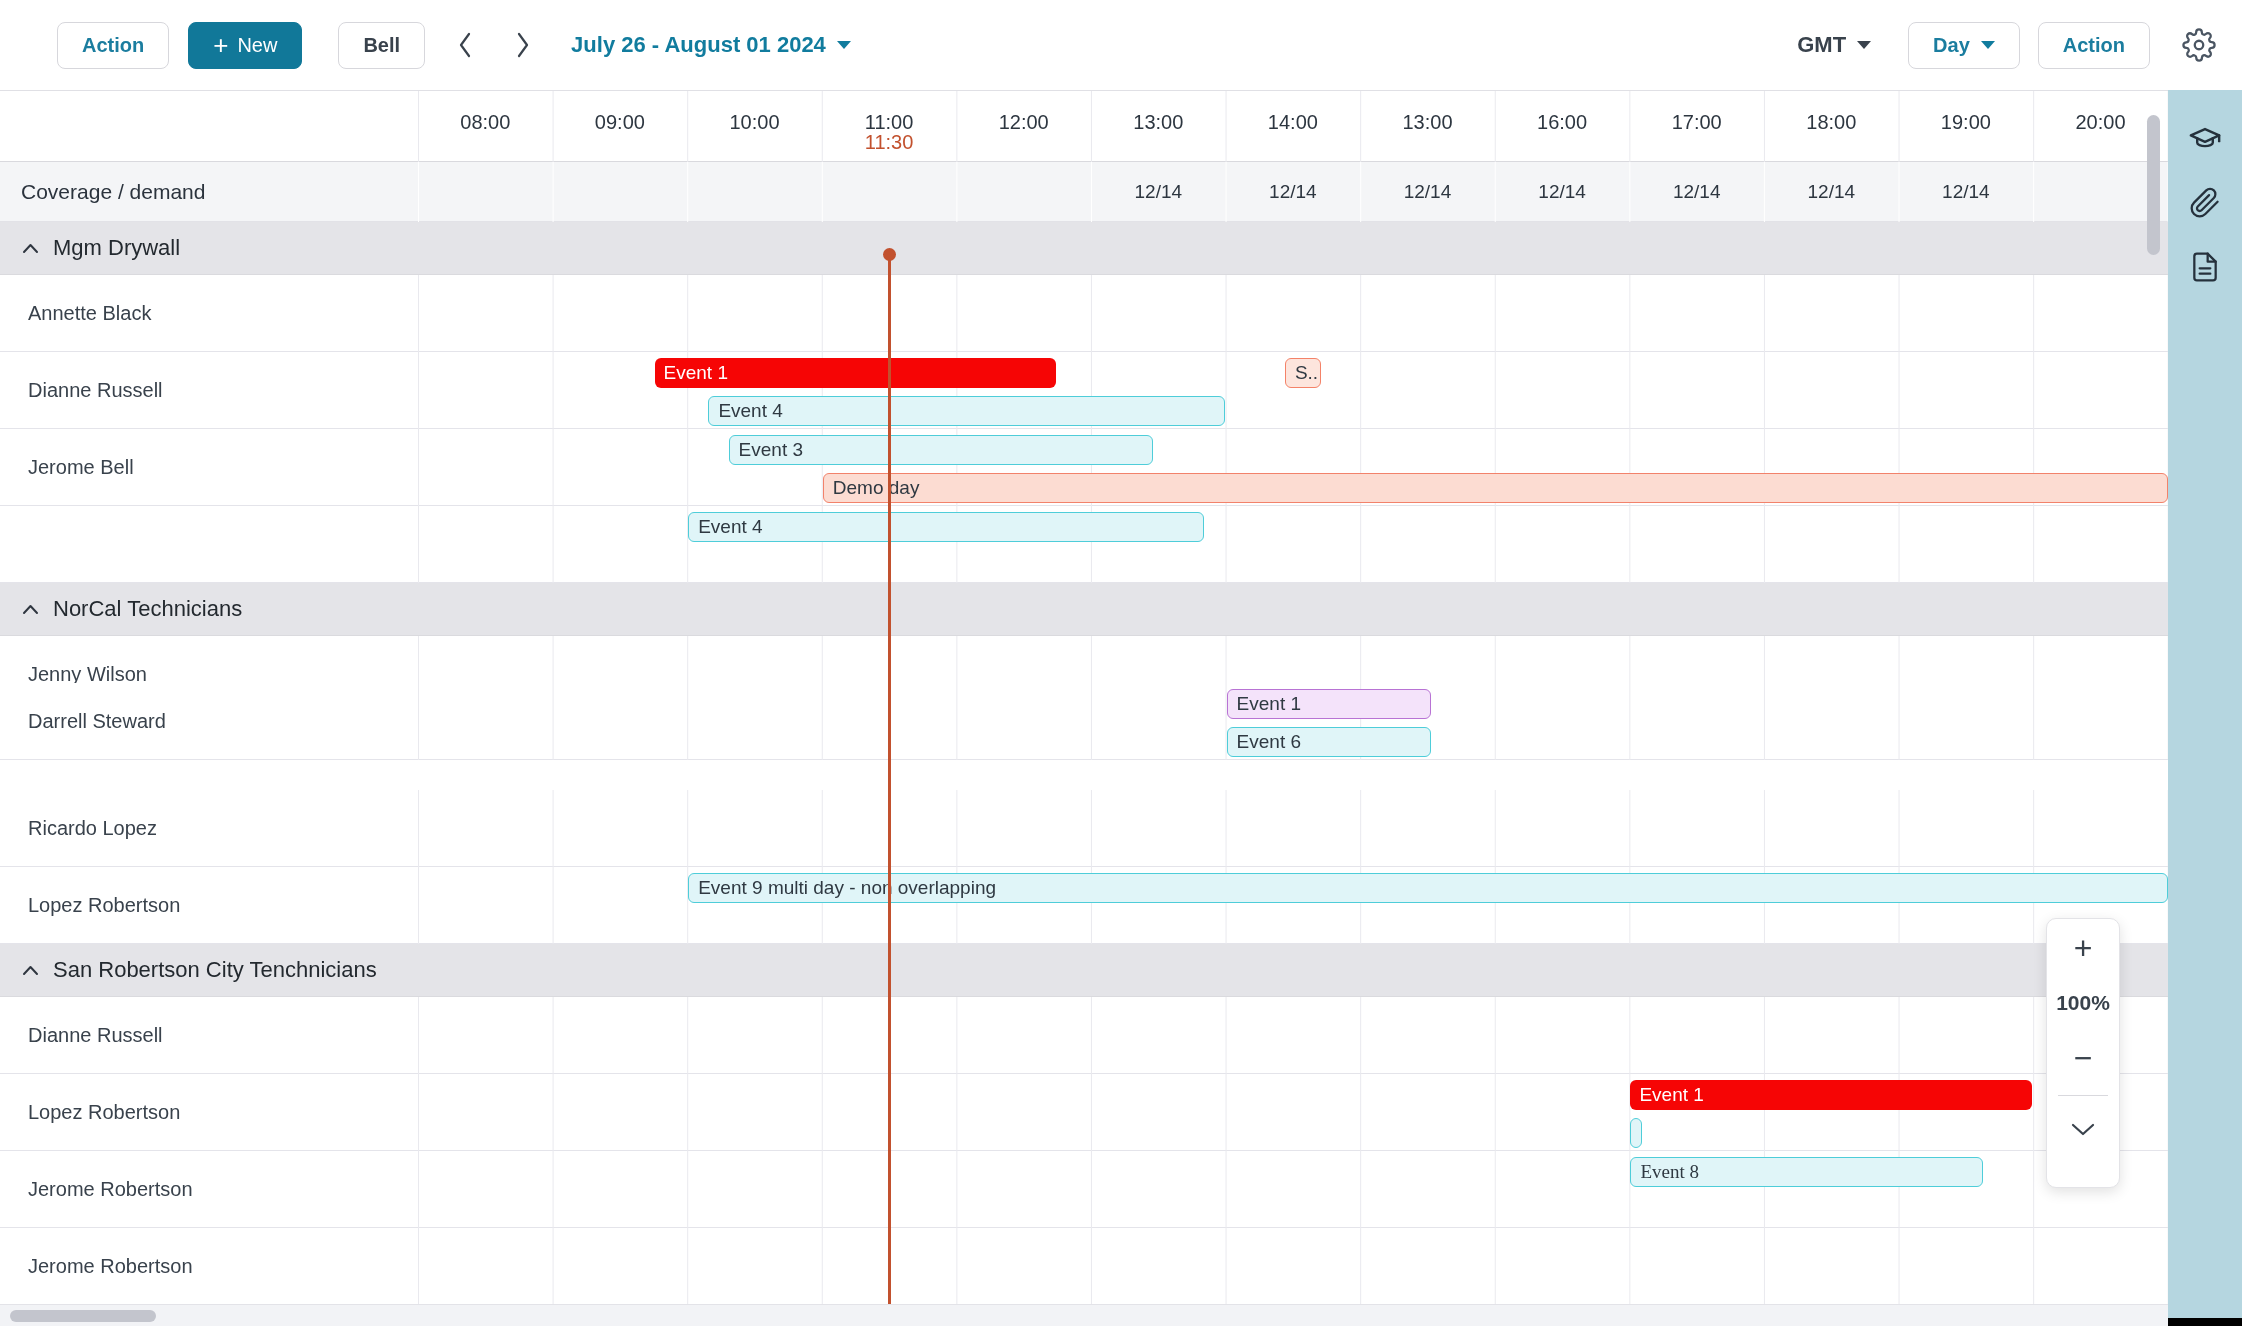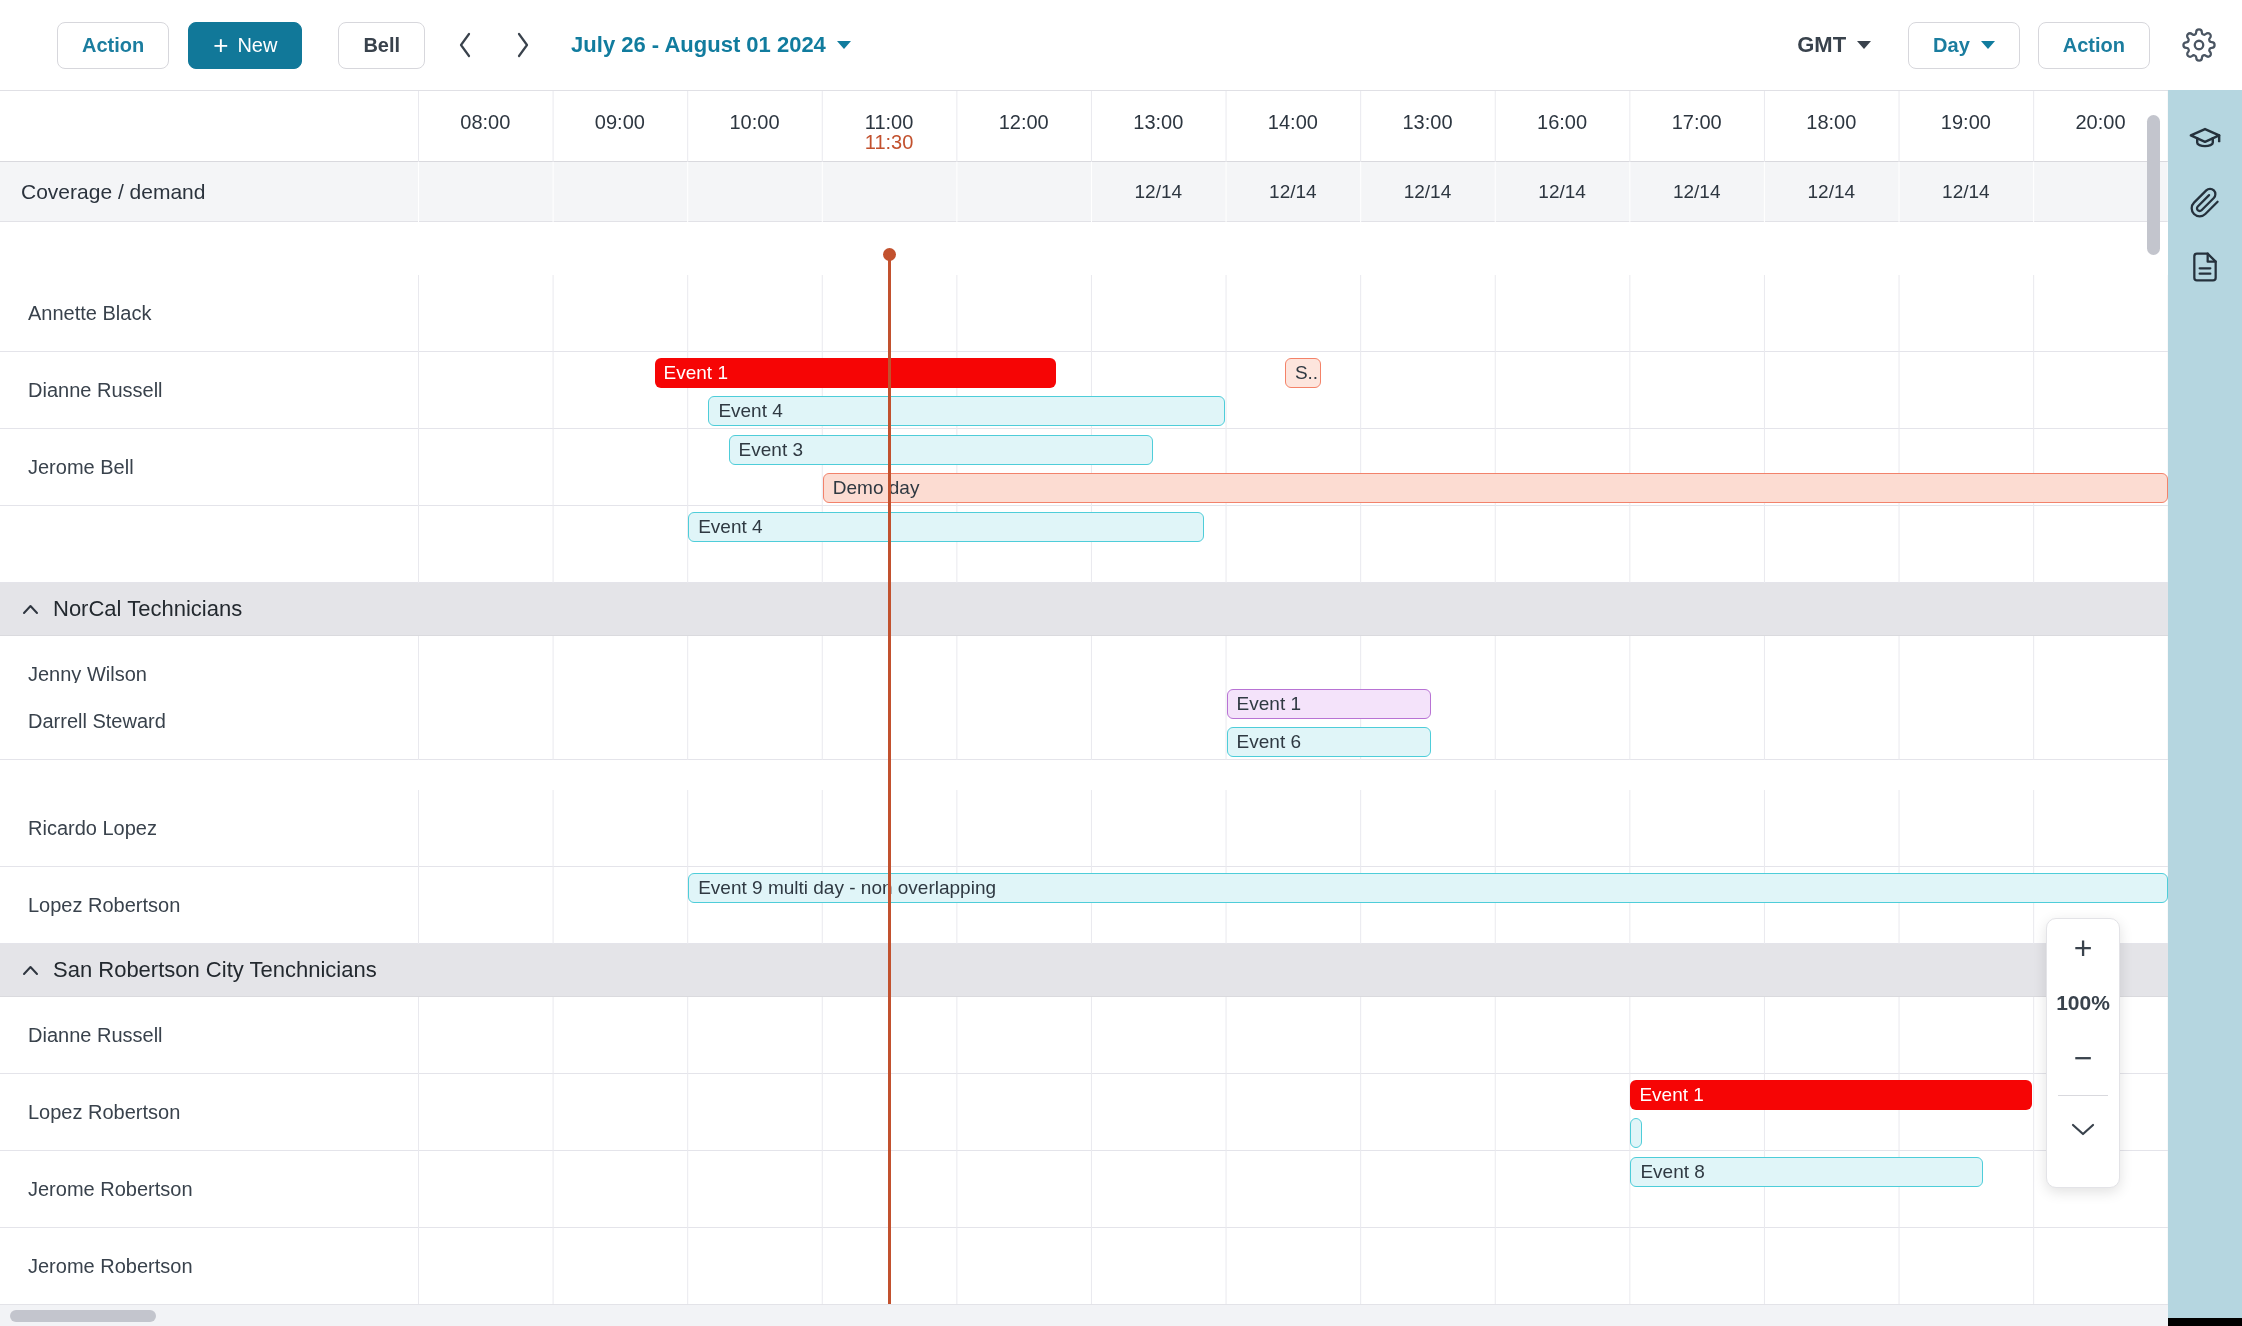--- a/index.html
+++ b/index.html
@@ -166,20 +166,28 @@
         <div class="cov-sep"></div>
         <div class="cols white-lines" style="top: 0px; height: 60px;"></div>
         <div class="cov-cell" style="left: 1091px;">12/14</div>
         <div class="cov-cell" style="left: 1225.6px;">12/14</div>
         <div class="cov-cell" style="left: 1360.2px;">12/14</div>
         <div class="cov-cell" style="left: 1494.8px;">12/14</div>
         <div class="cov-cell" style="left: 1629.4px;">12/14</div>
         <div class="cov-cell" style="left: 1764px;">12/14</div>
         <div class="cov-cell" style="left: 1898.6px;">12/14</div>
       </div>
+      <div class="band" style="top: 131px;">
+        <div class="chev">
+          <svg width="17" height="11" viewBox="0 0 17 11">
+            <polyline points="2,9 8.5,2 15,9" fill="none" stroke="#2f3640" stroke-width="2" stroke-linecap="round" stroke-linejoin="round"></polyline>
+          </svg>
+        </div>
+        <span>Mgm Drywall</span>
+      </div>
       <div class="rrow" style="top: 184px;">
         <div class="cols" style="top: 0px; height: 77px;"></div>
         <div class="rname">Annette Black</div>
       </div>
       <div class="rrow" style="top: 261px;">
         <div class="cols" style="top: 0px; height: 77px;"></div>
         <div class="rname">Dianne Russell</div>
         <div class="evt red" style="left: 654.55px; width: 401.8px; top: 6px;">Event 1</div>
         <div class="evt salmon" style="left: 1284.93px; width: 36.1367px; top: 6px;">S...</div>
         <div class="evt cyan" style="left: 708.39px; width: 516.21px; top: 44px;">Event 4</div>
@@ -235,21 +243,21 @@
       </div>
       <div class="rrow" style="top: 983px;">
         <div class="cols" style="top: 0px; height: 77px;"></div>
         <div class="rname">Lopez Robertson</div>
         <div class="evt red" style="left: 1630.4px; width: 401.8px; top: 6px;">Event 1</div>
         <div class="evt cyan" style="left: 1630.4px; width: 11.46px; top: 44px;"></div>
       </div>
       <div class="rrow" style="top: 1060px;">
         <div class="cols" style="top: 0px; height: 77px;"></div>
         <div class="rname">Jerome Robertson</div>
-        <div class="evt cyan" style="left: 1630.4px; width: 352.447px; top: 6px;">Event 8</div>
+        <div class="evt cyan" style="left: 1630.4px; width: 352.447px; top: 6px; font-family: Liberation Serif, serif;">Event 8</div>
       </div>
       <div class="rrow" style="top: 1137px;">
         <div class="cols" style="top: 0px; height: 77px;"></div>
         <div class="rname">Jerome Robertson</div>
       </div>
       <div class="tline" style="left: 887.6px; top: 160px; height: 1054px;"></div>
       <div class="tdot" style="left: 882.6px; top: 157px;"></div>
       <div class="tlabel" style="left: 839.1px; top: 40px;">11:30</div>
     </div>
 

